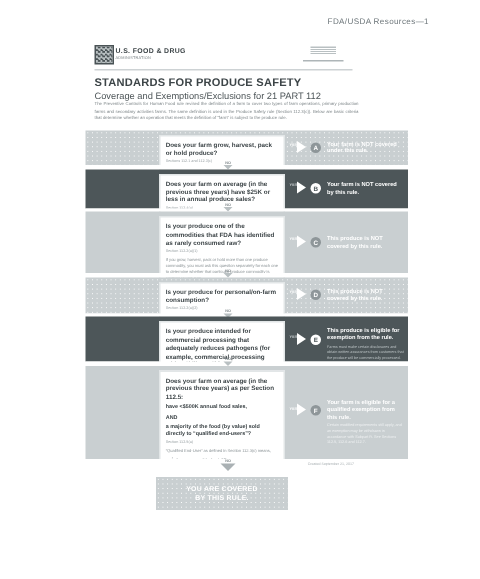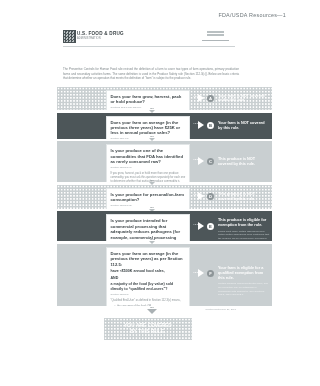--- a/index.html
+++ b/index.html
@@ -149,20 +149,24 @@
       <div class="l2">ADMINISTRATION</div>
     </div>
   </div>
 
   <div class="hhs-logo">
     <div class="bars"></div>
   </div>
 
   <div class="rule"></div>
 
+  <div class="title-wrap">
+    <div class="title">STANDARDS FOR PRODUCE SAFETY</div>
+    <div class="subtitle">Coverage and Exemptions/Exclusions for 21 PART 112</div>
+  </div>
 
   <div class="intro">The Preventive Controls for Human Food rule revised the definition of a farm to cover two types of farm operations, primary production farms and secondary activities farms. The same definition is used in the Produce Safety rule (Section 112.3(c)). Below are basic criteria that determine whether an operation that meets the definition of “farm” is subject to the produce rule.</div>
 
   <div class="flow" id="flow">
       <div class="band dot" style="height:23px">
         <div class="qbox">
           <div class="q-title">Does your farm grow, harvest, pack or hold produce?</div>
           <div class="q-cite">Sections 112.1 and 112.3(c)</div>
         </div>
         <div class="yes-arrow" style="top:11.5px">

